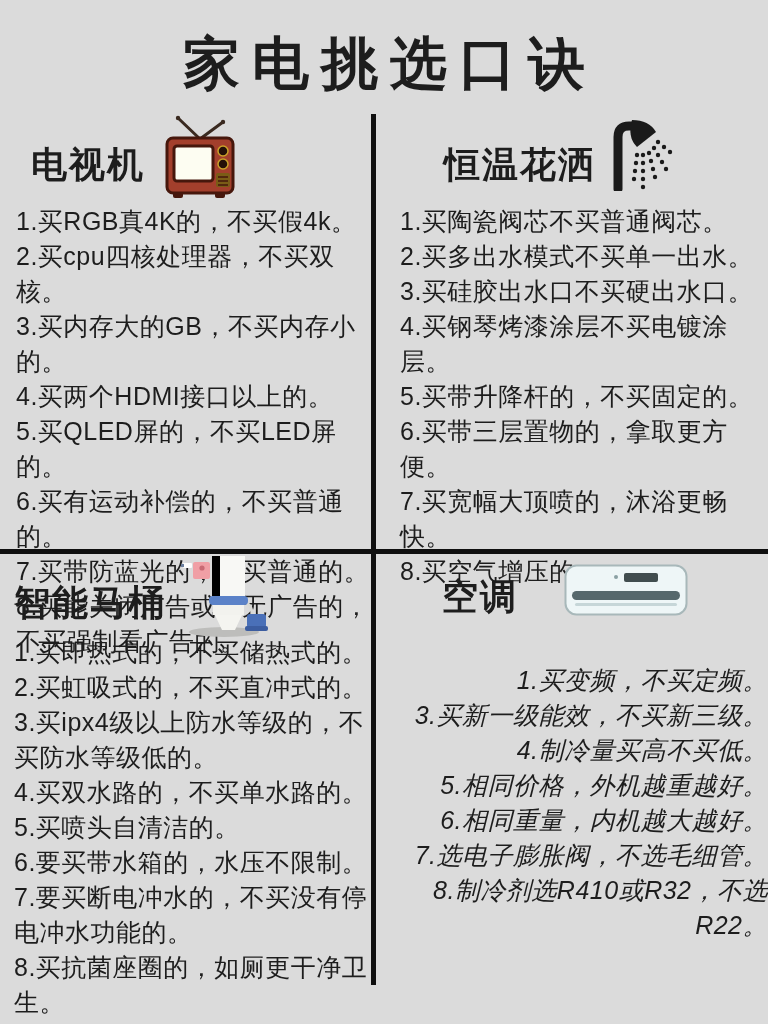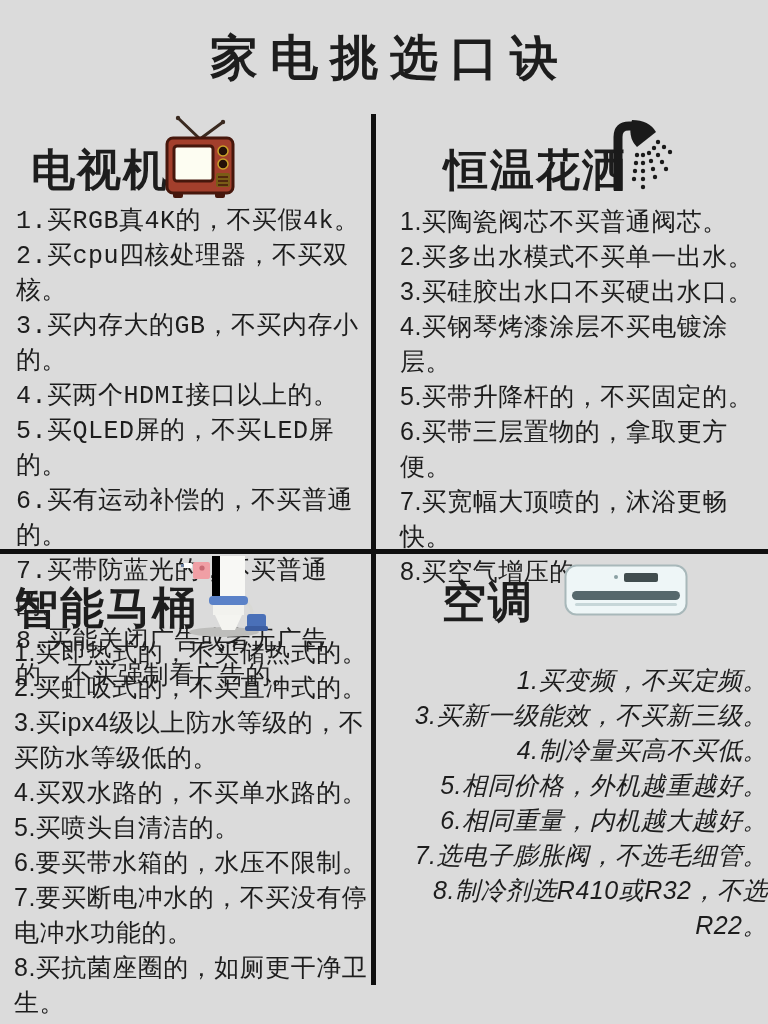--- a/index.html
+++ b/index.html
@@ -7,37 +7,37 @@
     position:relative;
     width:768px;height:1024px;
     background:#dbdbdb;
     color:#1d1d1d;
     font-family:"Liberation Sans",sans-serif;
     overflow:hidden;
   }
   .title{
     position:absolute;top:26px;left:0;width:768px;
     margin:0;text-align:center;
-    font-size:48px;font-weight:700;letter-spacing:12px;text-indent:12px;
+    font-size:57px;font-weight:700;letter-spacing:12px;text-indent:12px;
   }
   .v-divider{position:absolute;left:371px;top:114px;width:5px;height:871px;background:#0f0f0f;}
   .h-divider{position:absolute;left:0;top:549px;width:768px;height:5px;background:#0f0f0f;}
 
   .quad{position:absolute;}
-  .quad h2{position:absolute;margin:0;font-size:44px;font-weight:700;letter-spacing:2px;}
+  .quad h2{position:absolute;margin:0;font-size:36px;font-weight:700;letter-spacing:2px;}
   .icon{position:absolute;display:block;line-height:0;}
   .items{
     position:absolute;list-style:none;margin:0;padding:0;
     font-size:25px;line-height:35px;font-weight:500;letter-spacing:0.5px;
   }
 
   .tl{left:0;top:115px;width:371px;height:434px;}
   .tl h2{left:31px;top:26px;}
   .tl .icon{left:163px;top:0;}
-  .tl .items{left:16px;top:89px;width:356px;font-family:Liberation Mono, monospace;}
+  .tl .items{left:16px;top:89px;width:356px;}
 
   .tr{left:376px;top:115px;width:392px;height:434px;}
   .tr h2{left:68px;top:26px;text-align:center;}
   .tr .icon{left:232px;top:4px;}
   .tr .items{left:24px;top:89px;width:362px;}
 
   .bl{left:0;top:554px;width:371px;height:470px;}
   .bl h2{left:14px;top:25px;}
   .bl .icon{left:176px;top:0;}
   .bl .items{left:14px;top:81px;width:360px;}

